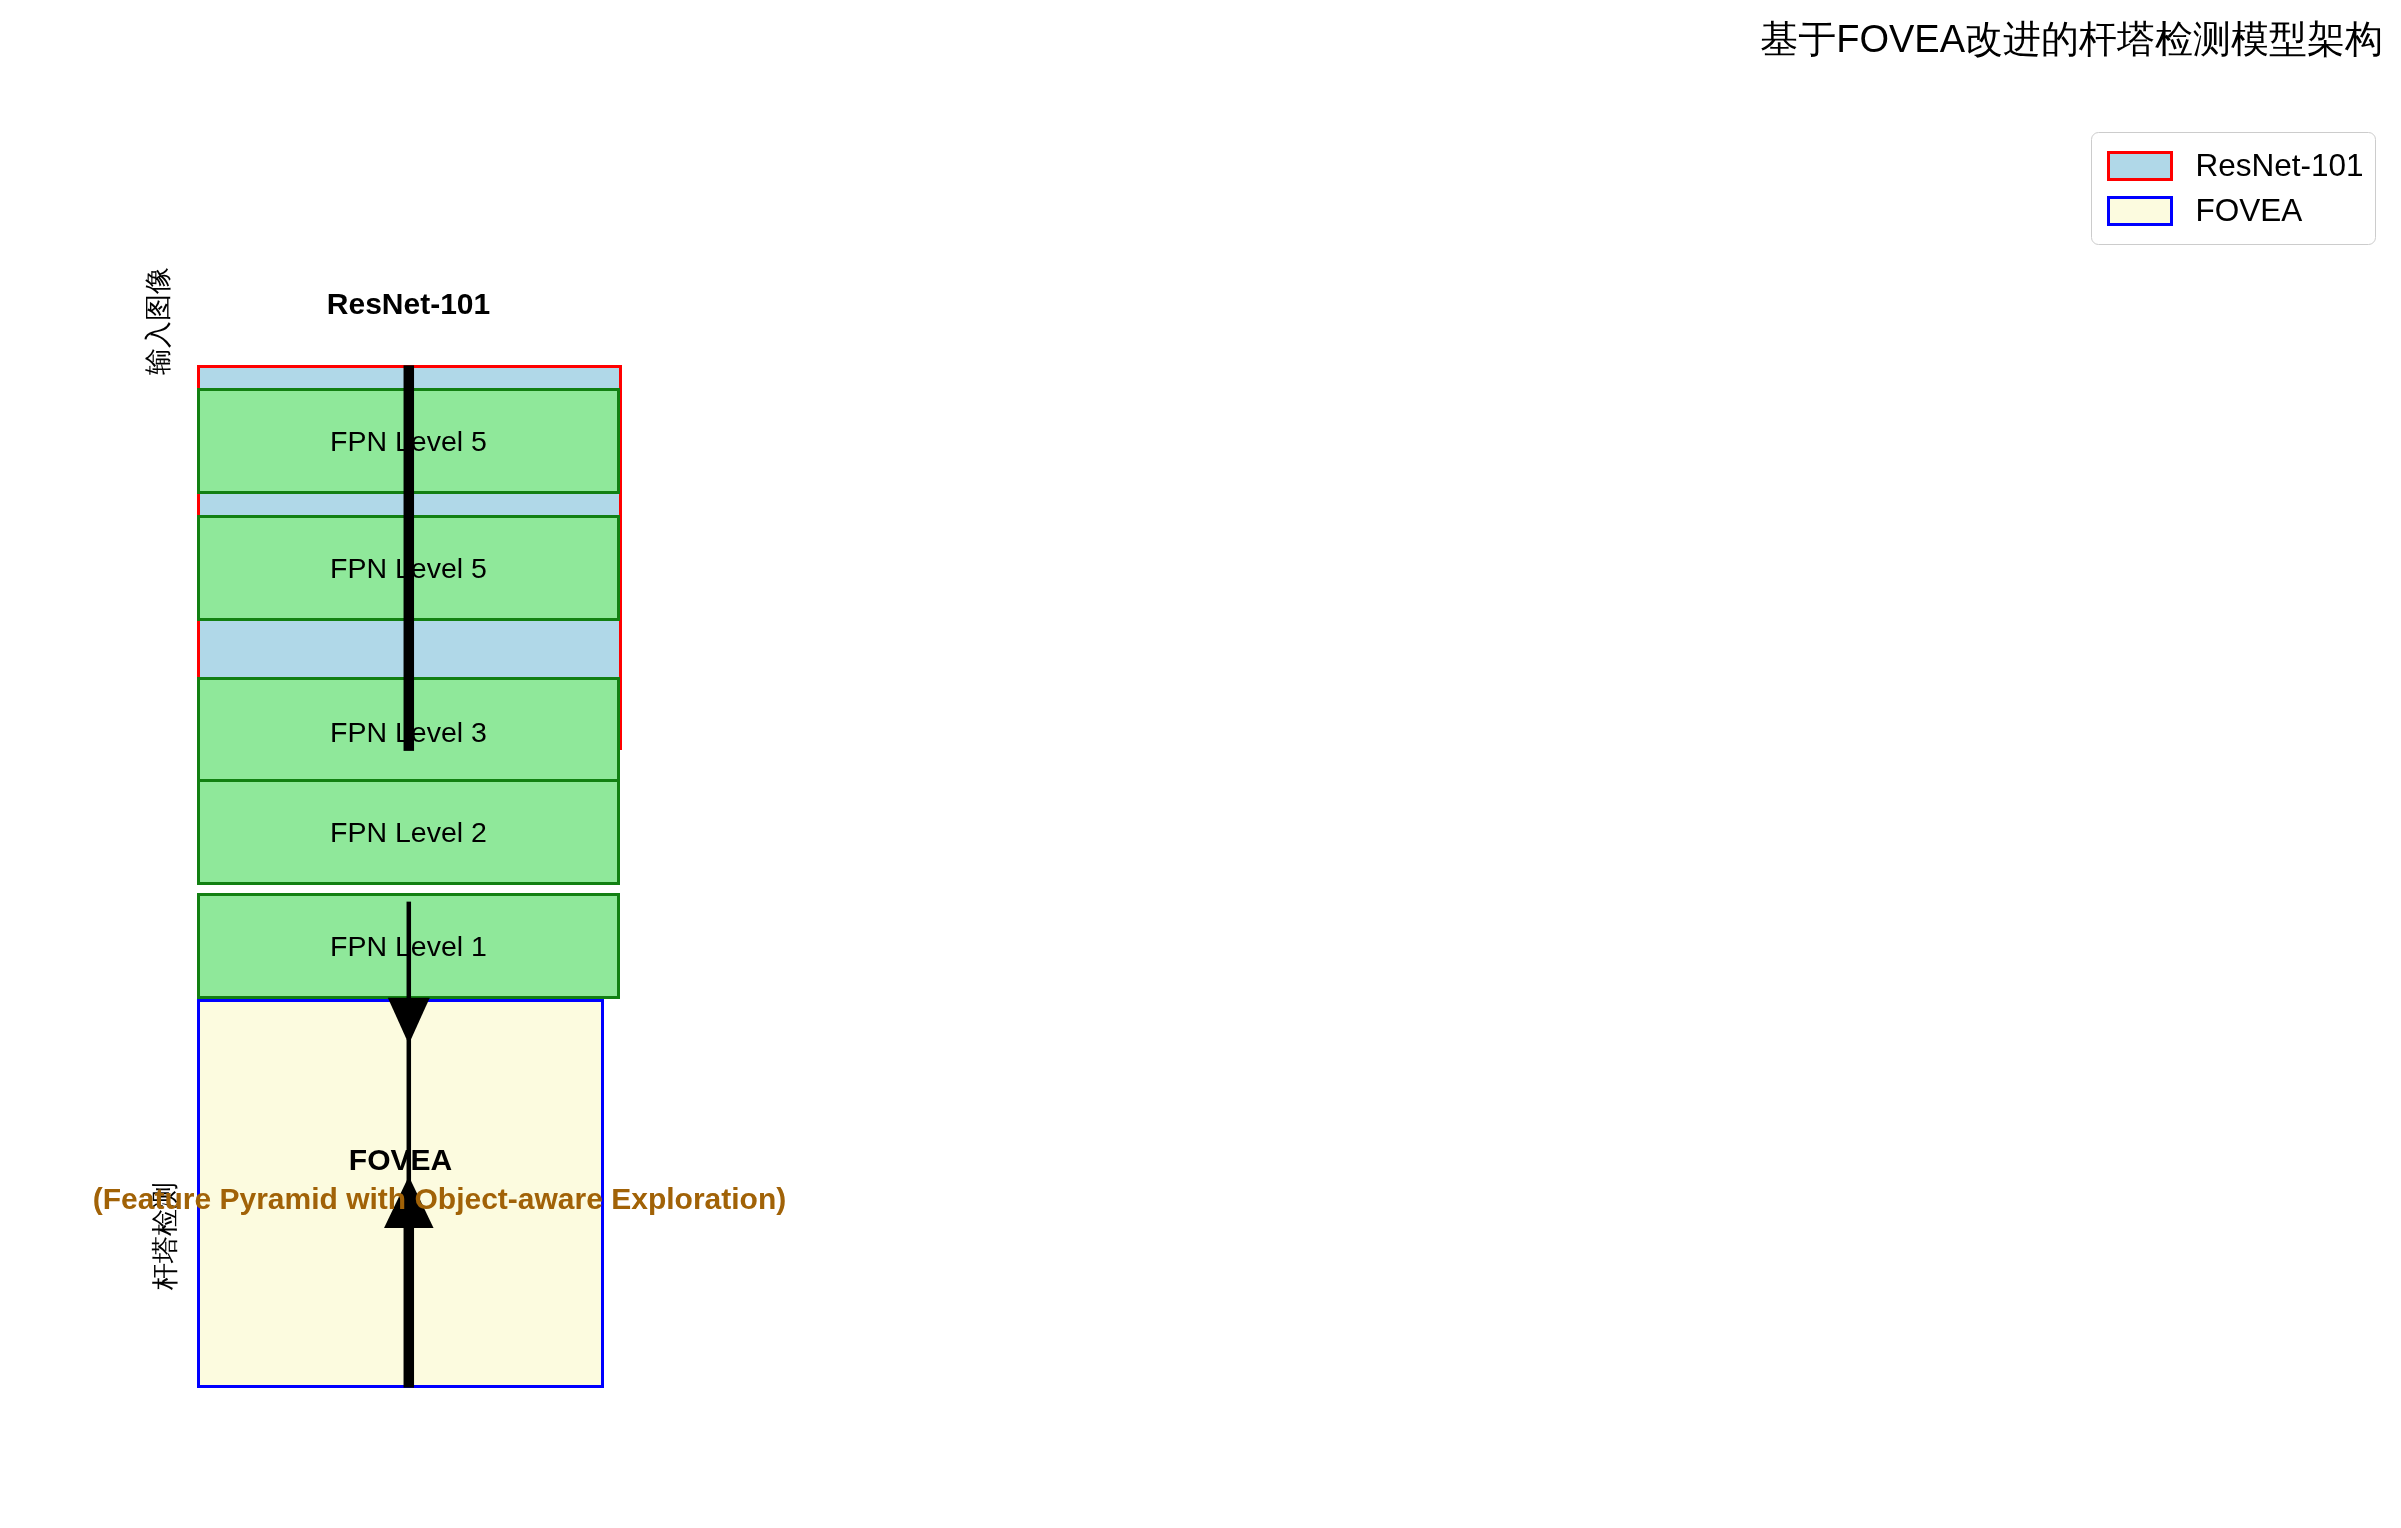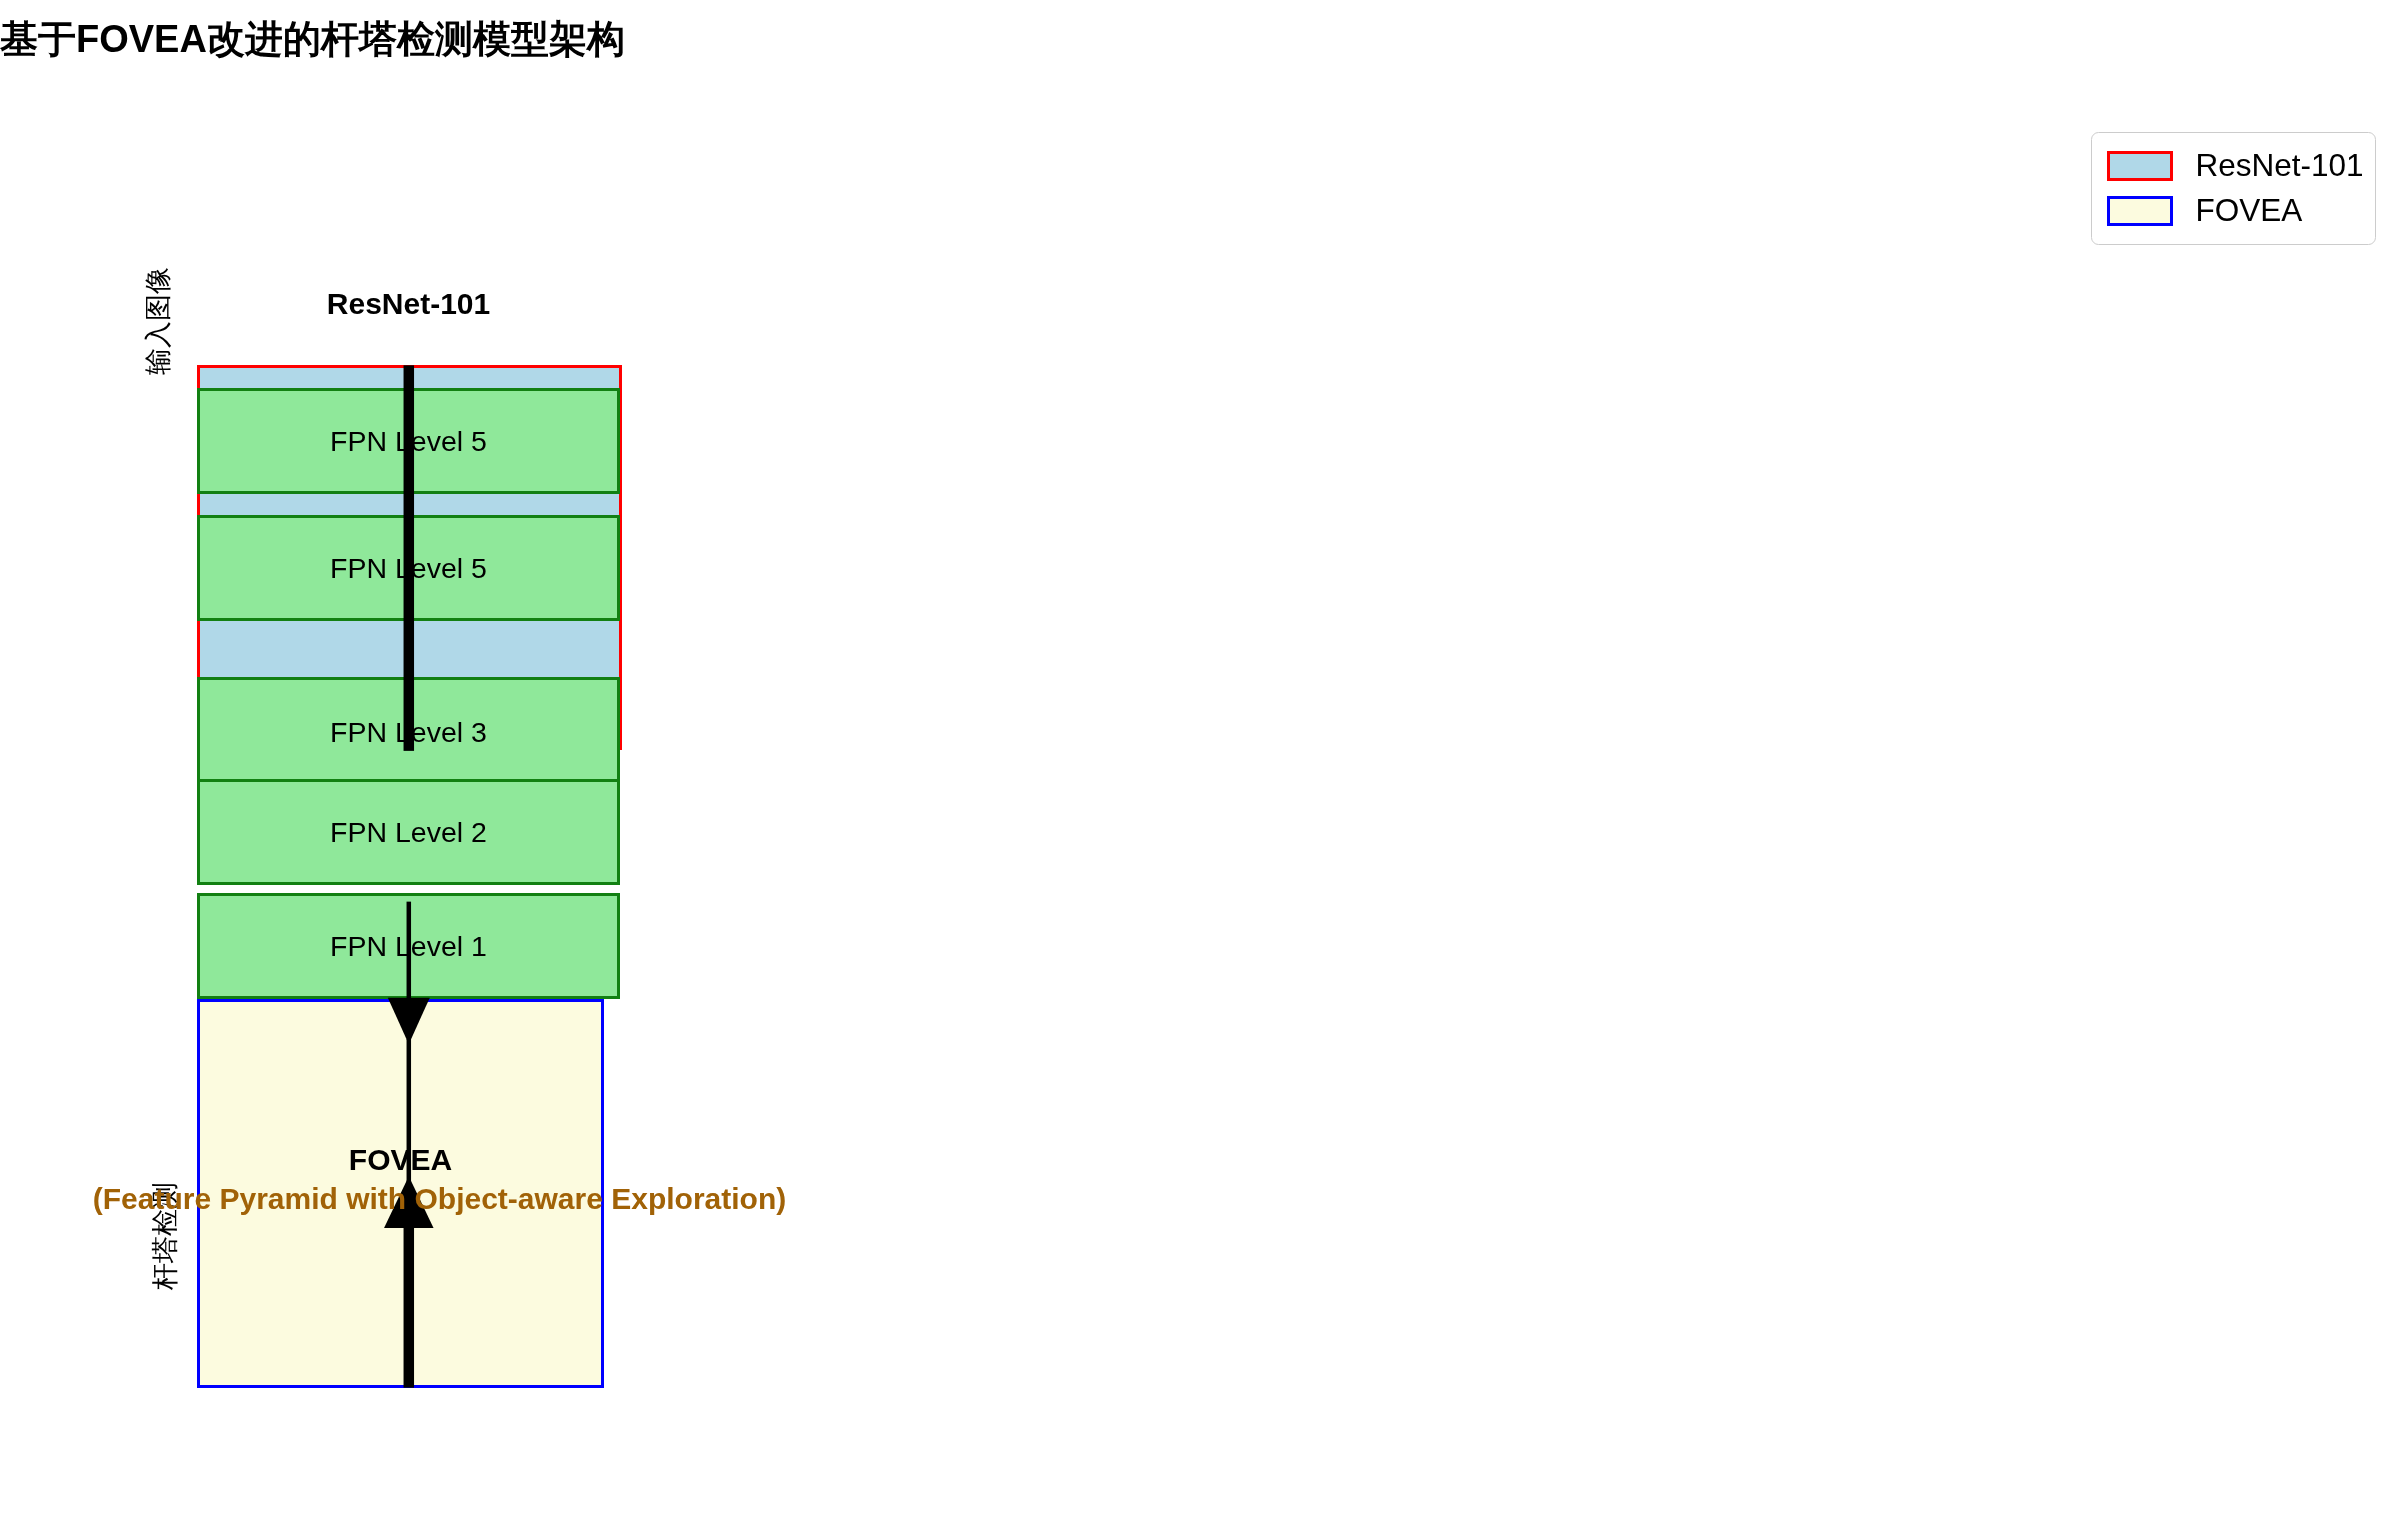--- a/index.html
+++ b/index.html
@@ -14,23 +14,23 @@
     font-family: "Liberation Sans", "DejaVu Sans", sans-serif;
     overflow: hidden;
   }
 
   
   #diagram-title {
     position: absolute;
     left: 0;
     top: 13.5px;
     width: 2383px;
-    text-align: left;
+    text-align: right;
     font-size: 38px;
-    font-weight: bold;
+    font-weight: normal;
     color: #000000;
     letter-spacing: 0px;
   }
 
   
   #legend {
     position: absolute;
     left: 2091px;
     top: 132px;
     width: 285px;

